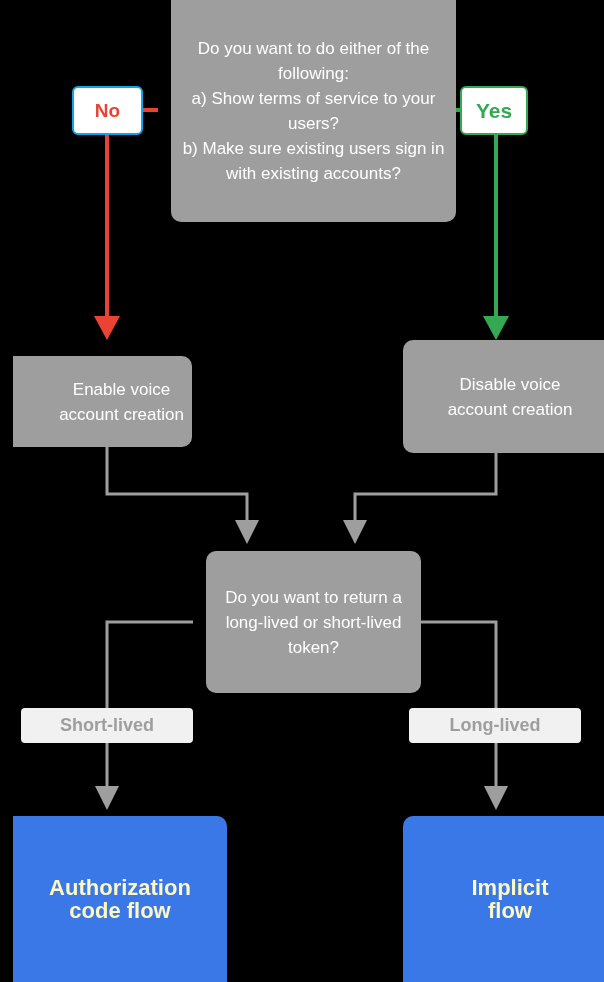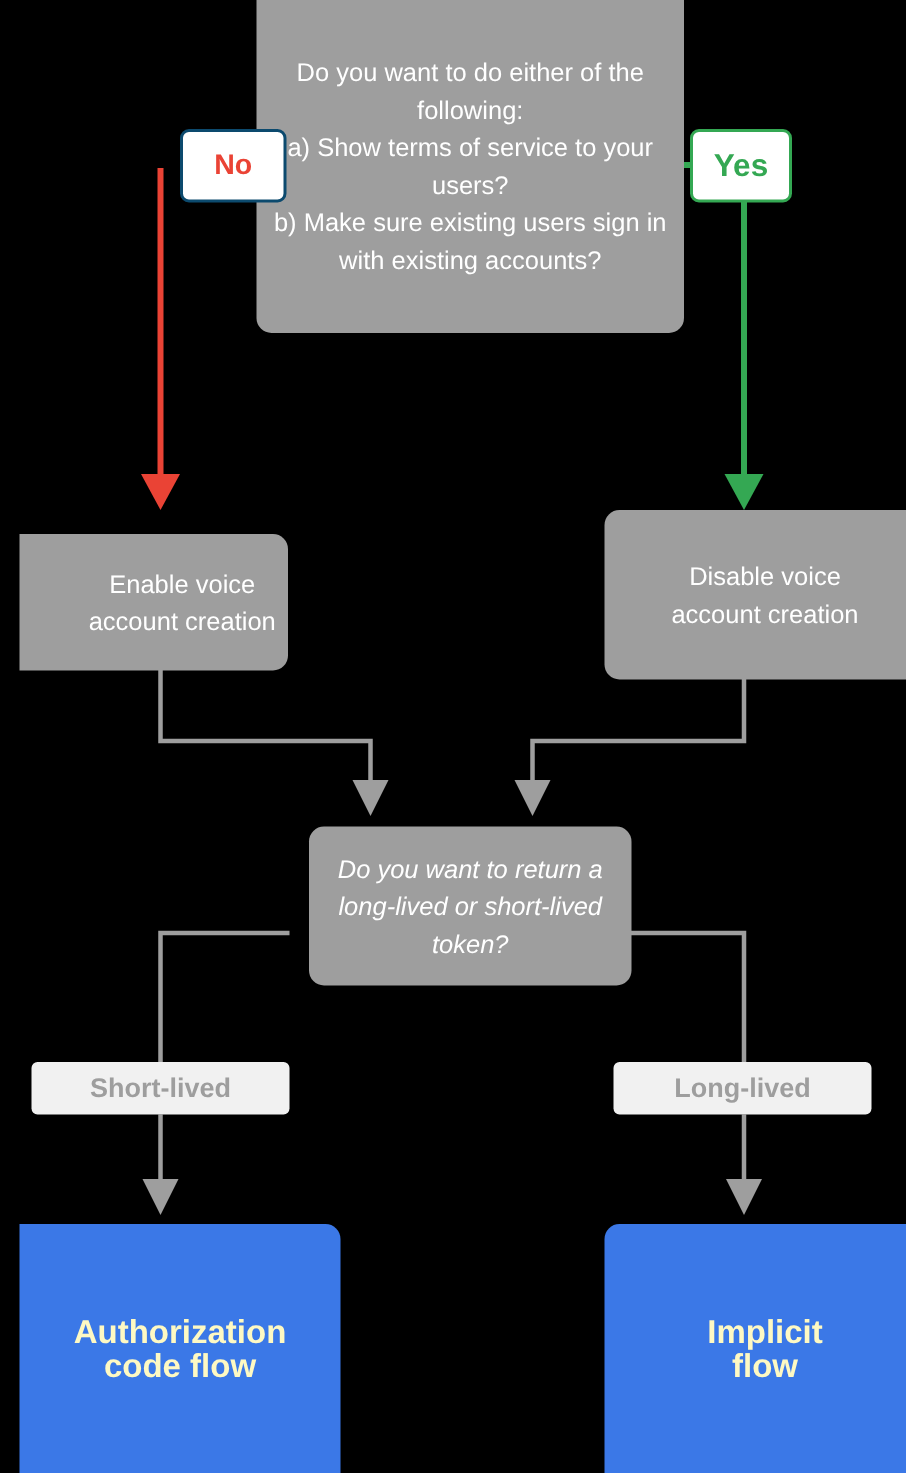--- a/index.html
+++ b/index.html
@@ -49,24 +49,23 @@
     box-sizing: border-box;
     display: flex;
     align-items: center;
     justify-content: center;
     text-align: center;
     border-radius: 6px;
     font-weight: bold;
   }
   .pill-no {
     background: #ffffff;
-    border: 2px solid #0c4a6e;
+    border: 2px solid #0ea5e9;
     color: #ea4335;
     font-size: 19px;
-    margin-left: 48px;
   }
   .pill-yes {
     background: #ffffff;
     border: 2px solid #34a853;
     color: #34a853;
     font-size: 21px;
   }
   .pill-gray {
     background: #f1f1f1;
     color: #9e9e9e;
@@ -75,21 +74,21 @@
   }
   .label-2line { white-space: pre-line; margin-left: 13px; }
 
   #decision1 {
     left: 158px; top: 0px; width: 285px; height: 222px;
     border-radius: 0 0 10px 10px;
     padding: 0 8px;
   }
   #enable-node { left: 0px; top: 356px; width: 179px; height: 91px; border-radius: 0 10px 10px 0; padding-left: 38px;}
   #disable-node { left: 390px; top: 340px; width: 214px; height: 113px; border-radius: 10px 0 0 10px;}
-  #decision2 { left: 193px; top: 551px; width: 215px; height: 106px; padding: 0 8px; font-style: italic;}
+  #decision2 { left: 193px; top: 551px; width: 215px; height: 142px; padding: 0 8px;}
   #auth-node { left: 0px; top: 816px; width: 214px; height: 166px; border-radius: 0 10px 0 0;}
   #implicit-node { left: 390px; top: 816px; width: 214px; height: 166px; border-radius: 10px 0 0 0;}
 
   #pill-no { left: 72px; top: 86px; width: 71px; height: 49px; }
   #pill-yes { left: 460px; top: 86px; width: 68px; height: 49px; }
   #pill-short { left: 21px; top: 708px; width: 172px; height: 35px; }
   #pill-long { left: 409px; top: 708px; width: 172px; height: 35px; }
 </style>
 </head>
 <body>

